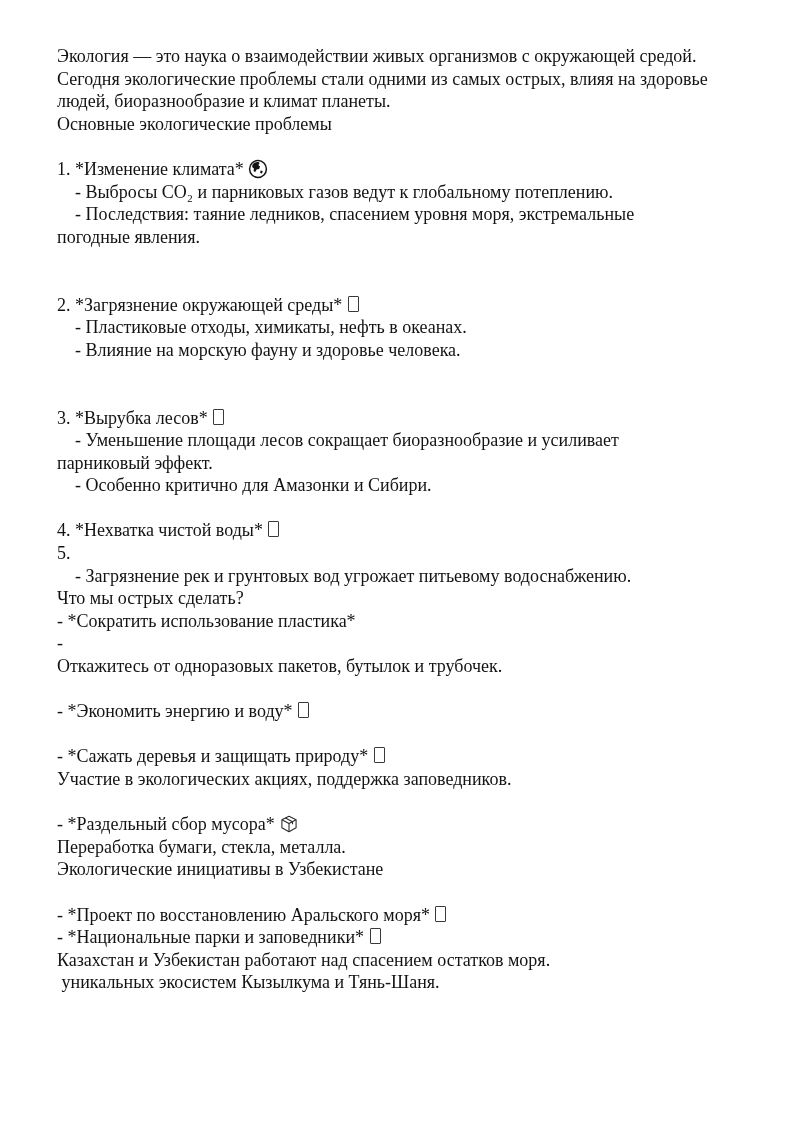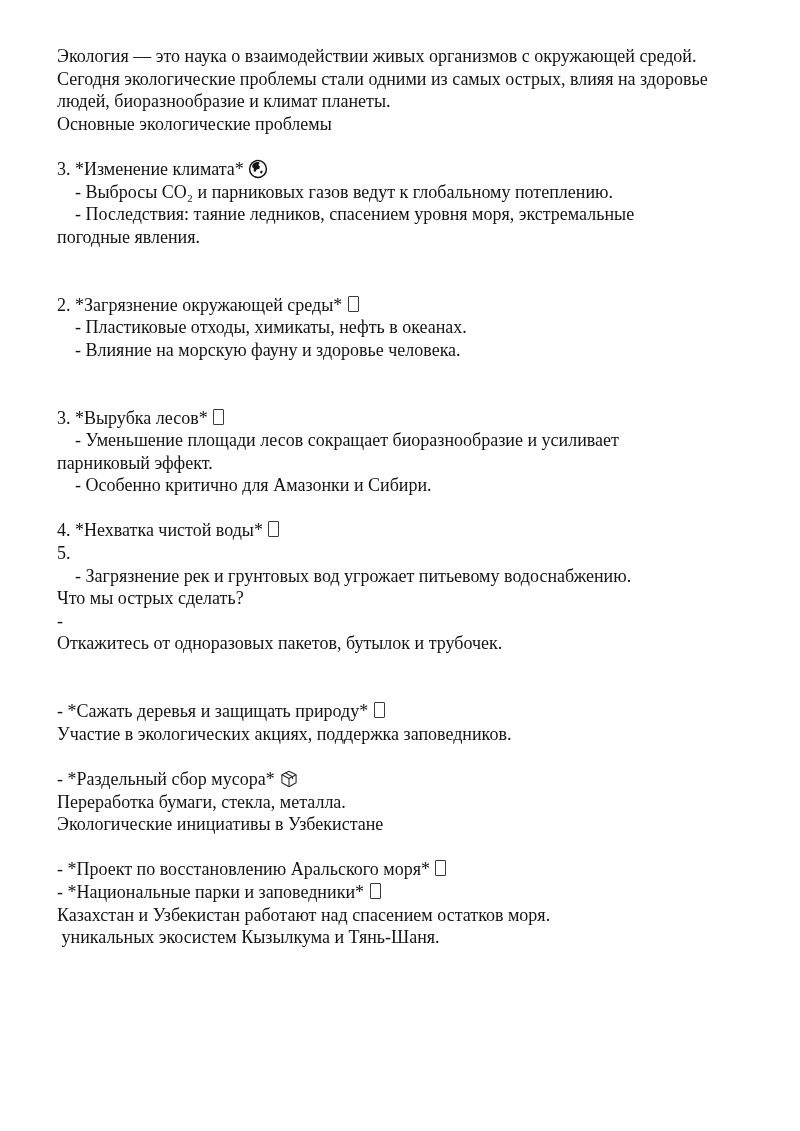--- a/index.html
+++ b/index.html
@@ -38,21 +38,21 @@
 </head>
 <body>
 
 <div class="page">
   <div class="doc">
       <div class="line"><span>Экология — это наука о взаимодействии живых организмов с окружающей средой.</span></div>
       <div class="line"><span>Сегодня экологические проблемы стали одними из самых острых, влияя на здоровье</span></div>
       <div class="line"><span>людей, биоразнообразие и климат планеты.</span></div>
       <div class="line"><span>Основные экологические проблемы</span></div>
       <div class="line"><span>&nbsp;</span></div>
-      <div class="line"><span>3. *Изменение климата* </span><span class="iglyph"><svg width="20" height="20" viewBox="0 0 20 20">
+      <div class="line"><span>1. *Изменение климата* </span><span class="iglyph"><svg width="20" height="20" viewBox="0 0 20 20">
             <circle cx="10" cy="10" r="8.4" fill="none" stroke="#131313" stroke-width="1.5"></circle>
             <path fill="#131313" d="M4.6 5.6 C5.9 3.7 8.2 2.8 10.6 3.1 L11.6 4.3 L10.3 6.0 L12.0 7.5 L11.2 9.9 L8.6 10.6 L7.3 12.9 L5.6 12.3 L5.9 9.5 L4.1 8.0 Z"></path>
             <path fill="#131313" d="M12.6 11.4 L14.7 12.1 L14.0 14.6 L12.1 14.1 Z"></path>
           </svg></span></div>
       <div class="line"><span>    - Выбросы CO₂ и парниковых газов ведут к глобальному потеплению.</span></div>
       <div class="line"><span>    - Последствия: таяние ледников, спасением уровня моря, экстремальные</span></div>
       <div class="line"><span>погодные явления.</span></div>
       <div class="line"><span>&nbsp;</span></div>
       <div class="line"><span>&nbsp;</span></div>
       <div class="line"><span>2. *Загрязнение окружающей среды* </span><span class="tofu"></span></div>
@@ -62,23 +62,25 @@
       <div class="line"><span>&nbsp;</span></div>
       <div class="line"><span>3. *Вырубка лесов* </span><span class="tofu"></span></div>
       <div class="line"><span>    - Уменьшение площади лесов сокращает биоразнообразие и усиливает</span></div>
       <div class="line"><span>парниковый эффект.</span></div>
       <div class="line"><span>    - Особенно критично для Амазонки и Сибири.</span></div>
       <div class="line"><span>&nbsp;</span></div>
       <div class="line"><span>4. *Нехватка чистой воды* </span><span class="tofu"></span></div>
       <div class="line"><span>5.</span></div>
       <div class="line"><span>    - Загрязнение рек и грунтовых вод угрожает питьевому водоснабжению.</span></div>
       <div class="line"><span>Что мы острых сделать?</span></div>
+      <div class="line"><span>- *Сократить использование пластика*</span></div>
       <div class="line"><span>-</span></div>
       <div class="line"><span>Откажитесь от одноразовых пакетов, бутылок и трубочек.</span></div>
       <div class="line"><span>&nbsp;</span></div>
+      <div class="line"><span>- *Экономить энергию и воду* </span><span class="tofu"></span></div>
       <div class="line"><span>&nbsp;</span></div>
       <div class="line"><span>- *Сажать деревья и защищать природу* </span><span class="tofu"></span></div>
       <div class="line"><span>Участие в экологических акциях, поддержка заповедников.</span></div>
       <div class="line"><span>&nbsp;</span></div>
       <div class="line"><span>- *Раздельный сбор мусора* </span><span class="iglyph"><svg width="20" height="20" viewBox="0 0 24 24" fill="none" stroke="#2b2b2b" stroke-width="1.3" stroke-linejoin="round">
             <path d="M12 2.8 L20.5 7 L20.5 16.5 L12 21.2 L3.5 16.5 L3.5 7 Z"></path>
             <path d="M3.5 7 L12 11.5 L20.5 7"></path>
             <path d="M12 11.5 L12 21.2"></path>
             <path d="M7.7 4.9 L16.2 9.2 L16.2 12.2"></path>
           </svg></span></div>

